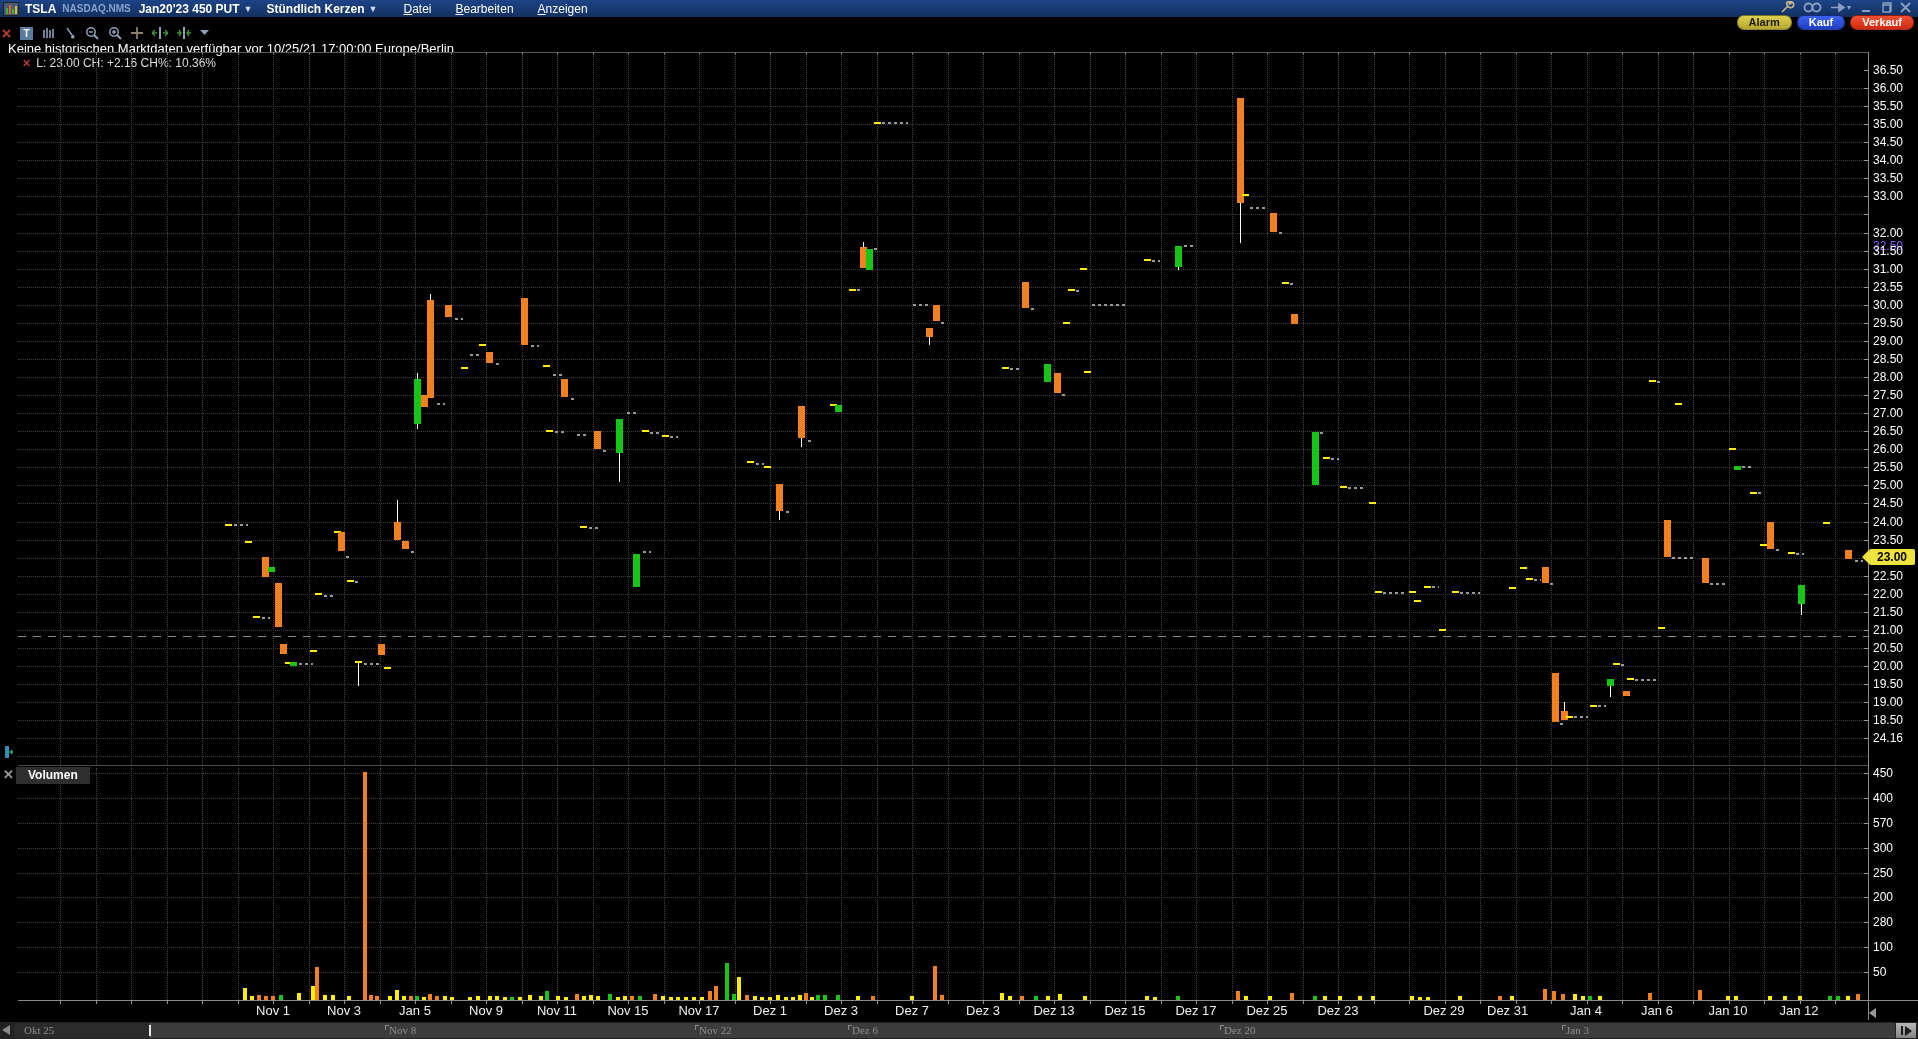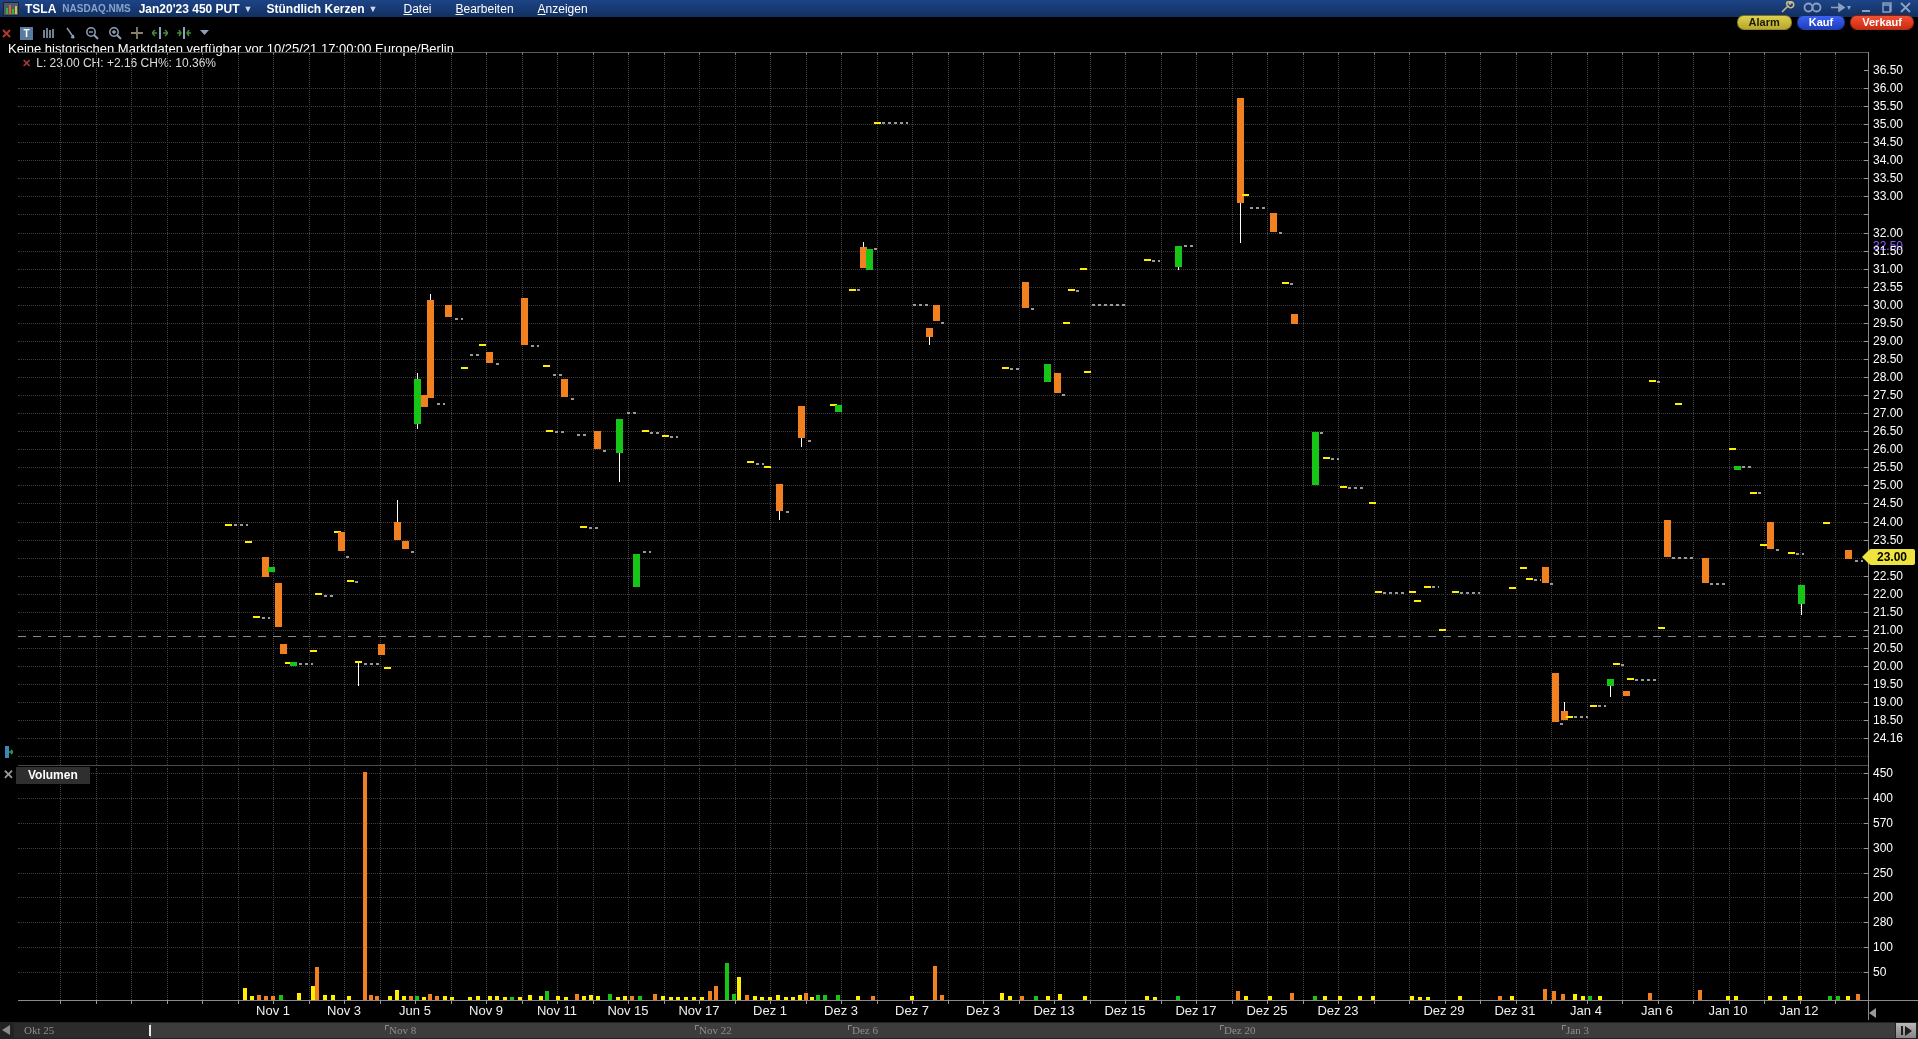--- a/index.html
+++ b/index.html
@@ -510,36 +510,36 @@
     <div style="position: absolute; left: 1864px; top: 897.375px; width: 4px; height: 0px; border-top: 1px solid rgb(153, 153, 153);"></div>
     <div style="position: absolute; left: 1873px; top: 890.375px; width: 44px; color: rgb(255, 255, 255); font-size: 12px;">200</div>
     <div style="position: absolute; left: 1864px; top: 922.25px; width: 4px; height: 0px; border-top: 1px solid rgb(153, 153, 153);"></div>
     <div style="position: absolute; left: 1873px; top: 915.25px; width: 44px; color: rgb(255, 255, 255); font-size: 12px;">280</div>
     <div style="position: absolute; left: 1864px; top: 947.125px; width: 4px; height: 0px; border-top: 1px solid rgb(153, 153, 153);"></div>
     <div style="position: absolute; left: 1873px; top: 940.125px; width: 44px; color: rgb(255, 255, 255); font-size: 12px;">100</div>
     <div style="position: absolute; left: 1864px; top: 972px; width: 4px; height: 0px; border-top: 1px solid rgb(153, 153, 153);"></div>
     <div style="position: absolute; left: 1873px; top: 965px; width: 44px; color: rgb(255, 255, 255); font-size: 12px;">50</div>
     <div style="position: absolute; left: 245px; top: 1003px; width: 56px; text-align: center; color: rgb(240, 240, 240); font-size: 13px;">Nov 1</div>
     <div style="position: absolute; left: 316px; top: 1003px; width: 56px; text-align: center; color: rgb(240, 240, 240); font-size: 13px;">Nov 3</div>
-    <div style="position: absolute; left: 387px; top: 1003px; width: 56px; text-align: center; color: rgb(240, 240, 240); font-size: 13px;">Jun 5</div>
+    <div style="position: absolute; left: 387px; top: 1003px; width: 56px; text-align: center; color: rgb(240, 240, 240); font-size: 13px;">Jan 5</div>
     <div style="position: absolute; left: 458px; top: 1003px; width: 56px; text-align: center; color: rgb(240, 240, 240); font-size: 13px;">Nov 9</div>
     <div style="position: absolute; left: 529px; top: 1003px; width: 56px; text-align: center; color: rgb(240, 240, 240); font-size: 13px;">Nov 11</div>
     <div style="position: absolute; left: 600px; top: 1003px; width: 56px; text-align: center; color: rgb(240, 240, 240); font-size: 13px;">Nov 15</div>
     <div style="position: absolute; left: 671px; top: 1003px; width: 56px; text-align: center; color: rgb(240, 240, 240); font-size: 13px;">Nov 17</div>
     <div style="position: absolute; left: 742px; top: 1003px; width: 56px; text-align: center; color: rgb(240, 240, 240); font-size: 13px;">Dez 1</div>
     <div style="position: absolute; left: 813px; top: 1003px; width: 56px; text-align: center; color: rgb(240, 240, 240); font-size: 13px;">Dez 3</div>
     <div style="position: absolute; left: 884px; top: 1003px; width: 56px; text-align: center; color: rgb(240, 240, 240); font-size: 13px;">Dez 7</div>
     <div style="position: absolute; left: 955px; top: 1003px; width: 56px; text-align: center; color: rgb(240, 240, 240); font-size: 13px;">Dez 3</div>
     <div style="position: absolute; left: 1026px; top: 1003px; width: 56px; text-align: center; color: rgb(240, 240, 240); font-size: 13px;">Dez 13</div>
     <div style="position: absolute; left: 1097px; top: 1003px; width: 56px; text-align: center; color: rgb(240, 240, 240); font-size: 13px;">Dez 15</div>
     <div style="position: absolute; left: 1168px; top: 1003px; width: 56px; text-align: center; color: rgb(240, 240, 240); font-size: 13px;">Dez 17</div>
     <div style="position: absolute; left: 1239px; top: 1003px; width: 56px; text-align: center; color: rgb(240, 240, 240); font-size: 13px;">Dez 25</div>
     <div style="position: absolute; left: 1310px; top: 1003px; width: 56px; text-align: center; color: rgb(240, 240, 240); font-size: 13px;">Dez 23</div>
     <div style="position: absolute; left: 1416px; top: 1003px; width: 56px; text-align: center; color: rgb(240, 240, 240); font-size: 13px;">Dez 29</div>
-    <div style="position: absolute; left: 1487px; top: 1003px; width: 56px; text-align: center; color: rgb(240, 240, 240); font-size: 13px;">Dez 31</div>
+    <div style="position: absolute; left: 1487px; top: 1003px; width: 56px; text-align: left; color: rgb(240, 240, 240); font-size: 13px;">Dez 31</div>
     <div style="position: absolute; left: 1558px; top: 1003px; width: 56px; text-align: center; color: rgb(240, 240, 240); font-size: 13px;">Jan 4</div>
     <div style="position: absolute; left: 1629px; top: 1003px; width: 56px; text-align: center; color: rgb(240, 240, 240); font-size: 13px;">Jan 6</div>
     <div style="position: absolute; left: 1700px; top: 1003px; width: 56px; text-align: center; color: rgb(240, 240, 240); font-size: 13px;">Jan 10</div>
     <div style="position: absolute; left: 1771px; top: 1003px; width: 56px; text-align: center; color: rgb(240, 240, 240); font-size: 13px;">Jan 12</div>
     <div style="position: absolute; left: 225px; top: 524.112px; width: 7px; height: 2px; background: rgb(255, 238, 0);"></div>
     <div style="position: absolute; left: 234px; top: 524.112px; width: 14px; height: 2px; background: repeating-linear-gradient(90deg, rgb(153, 153, 153) 0px, rgb(153, 153, 153) 3px, transparent 3px, transparent 6px);"></div>
     <div style="position: absolute; left: 245px; top: 541.45px; width: 7px; height: 2px; background: rgb(255, 238, 0);"></div>
     <div style="position: absolute; left: 253px; top: 616.218px; width: 7px; height: 2px; background: rgb(255, 238, 0);"></div>
     <div style="position: absolute; left: 262px; top: 616.94px; width: 8px; height: 2px; background: repeating-linear-gradient(90deg, rgb(153, 153, 153) 0px, rgb(153, 153, 153) 3px, transparent 3px, transparent 6px);"></div>
     <div style="position: absolute; left: 262px; top: 556.898px; width: 7px; height: 20.2272px; background: rgb(240, 128, 32);"></div>

